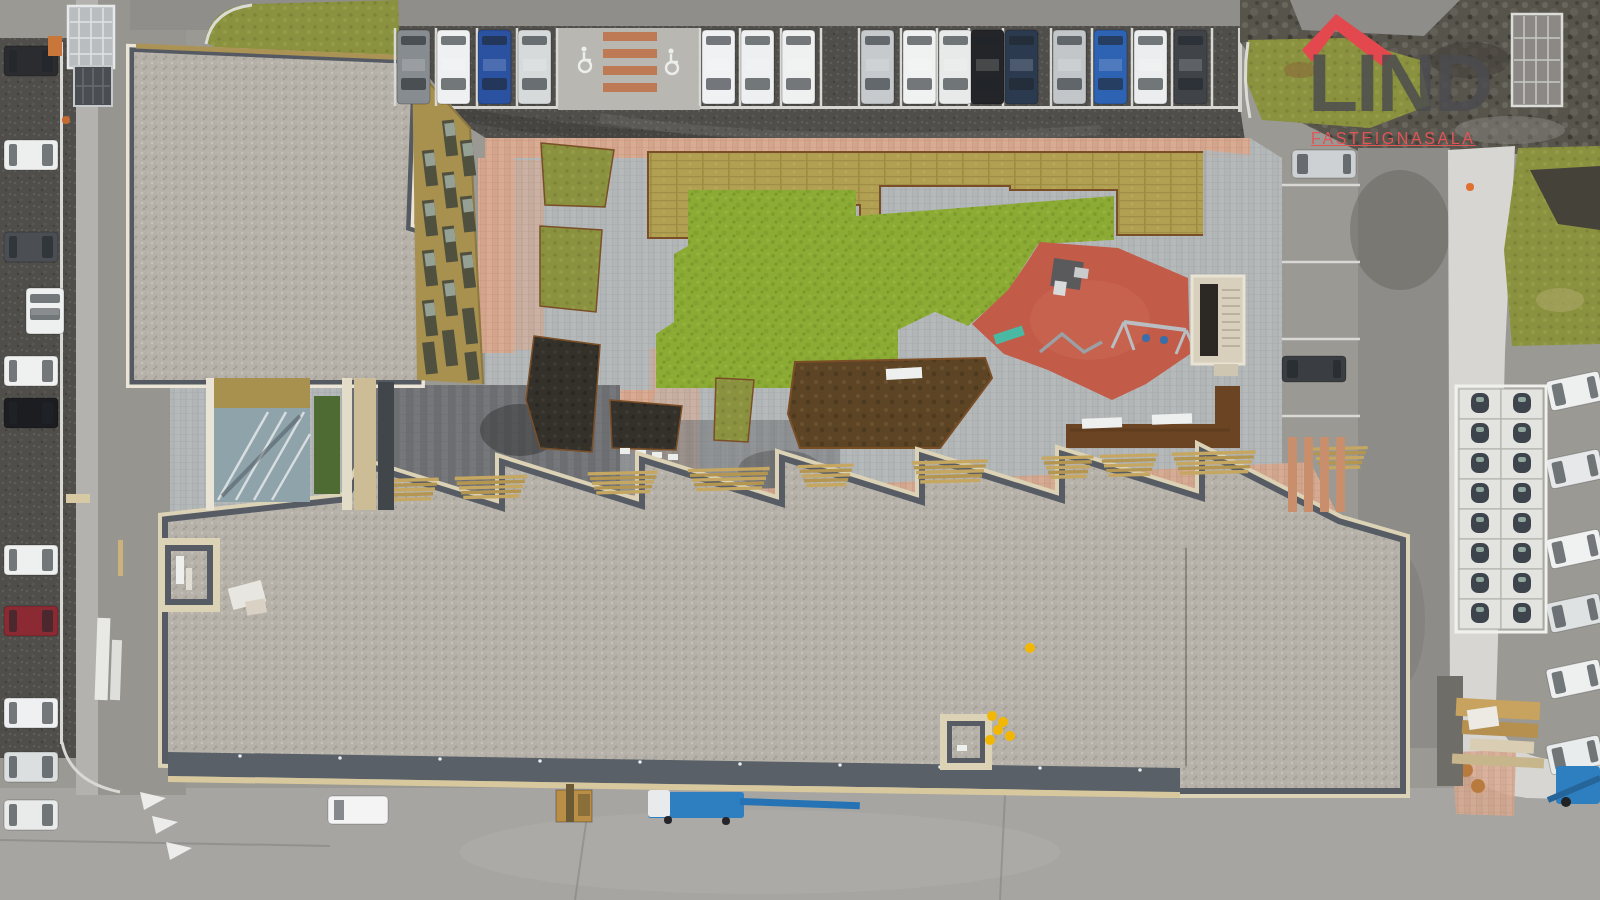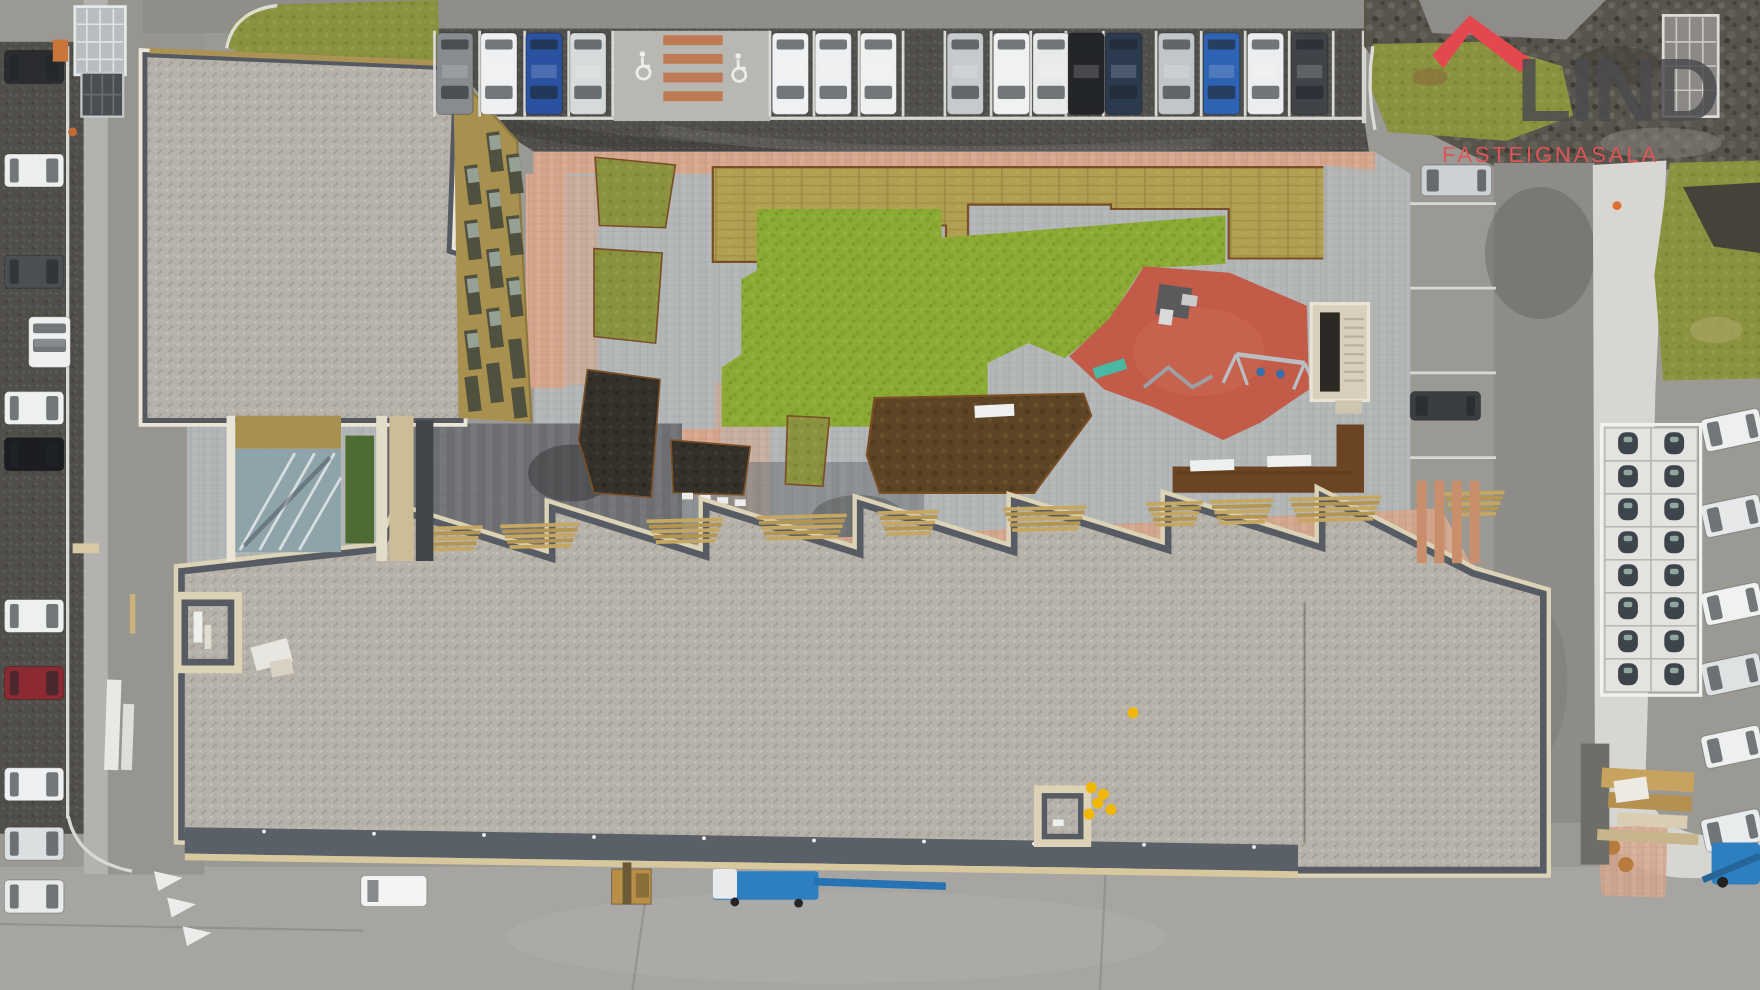--- a/index.html
+++ b/index.html
@@ -3,23 +3,23 @@
 <meta charset="utf-8">
 <style>
   html,body{margin:0;padding:0;background:#333;}
   .stage{position:relative;width:1600px;height:900px;overflow:hidden;background:#9a9994;
          font-family:"Liberation Sans", sans-serif;}
   .stage svg{position:absolute;inset:0;display:block;}
   .logo{position:absolute;left:1302px;top:10px;width:260px;pointer-events:none;}
   .logo-roof{position:absolute;left:22px;top:2px;width:96px;height:58px;}
   .logo-word{position:relative;margin-top:32px;margin-left:6px;
              font-weight:800;font-size:82px;line-height:1;letter-spacing:-2px;
-             color:rgba(75,75,79,0.84);text-align:right;}
-  .logo-sub{margin-top:6px;margin-left:9px;font-weight:500;font-size:20px;
-            letter-spacing:2.6px;color:#e15457;}
+             color:rgba(75,75,79,0.84);}
+  .logo-sub{margin-top:6px;margin-left:9px;font-weight:500;font-size:16px;
+            letter-spacing:2.6px;color:#e15457;text-decoration:underline;}
 </style>
 </head>
 <body>
 
 <div class="stage">
 <svg viewBox="0 0 1600 900">
   <defs>
     <pattern id="patGravel" width="10" height="10" patternUnits="userSpaceOnUse">
       <rect width="10" height="10" fill="#b6b2a9"></rect>
       <circle cx="2" cy="3" r="1.2" fill="#c7c3ba"></circle>

